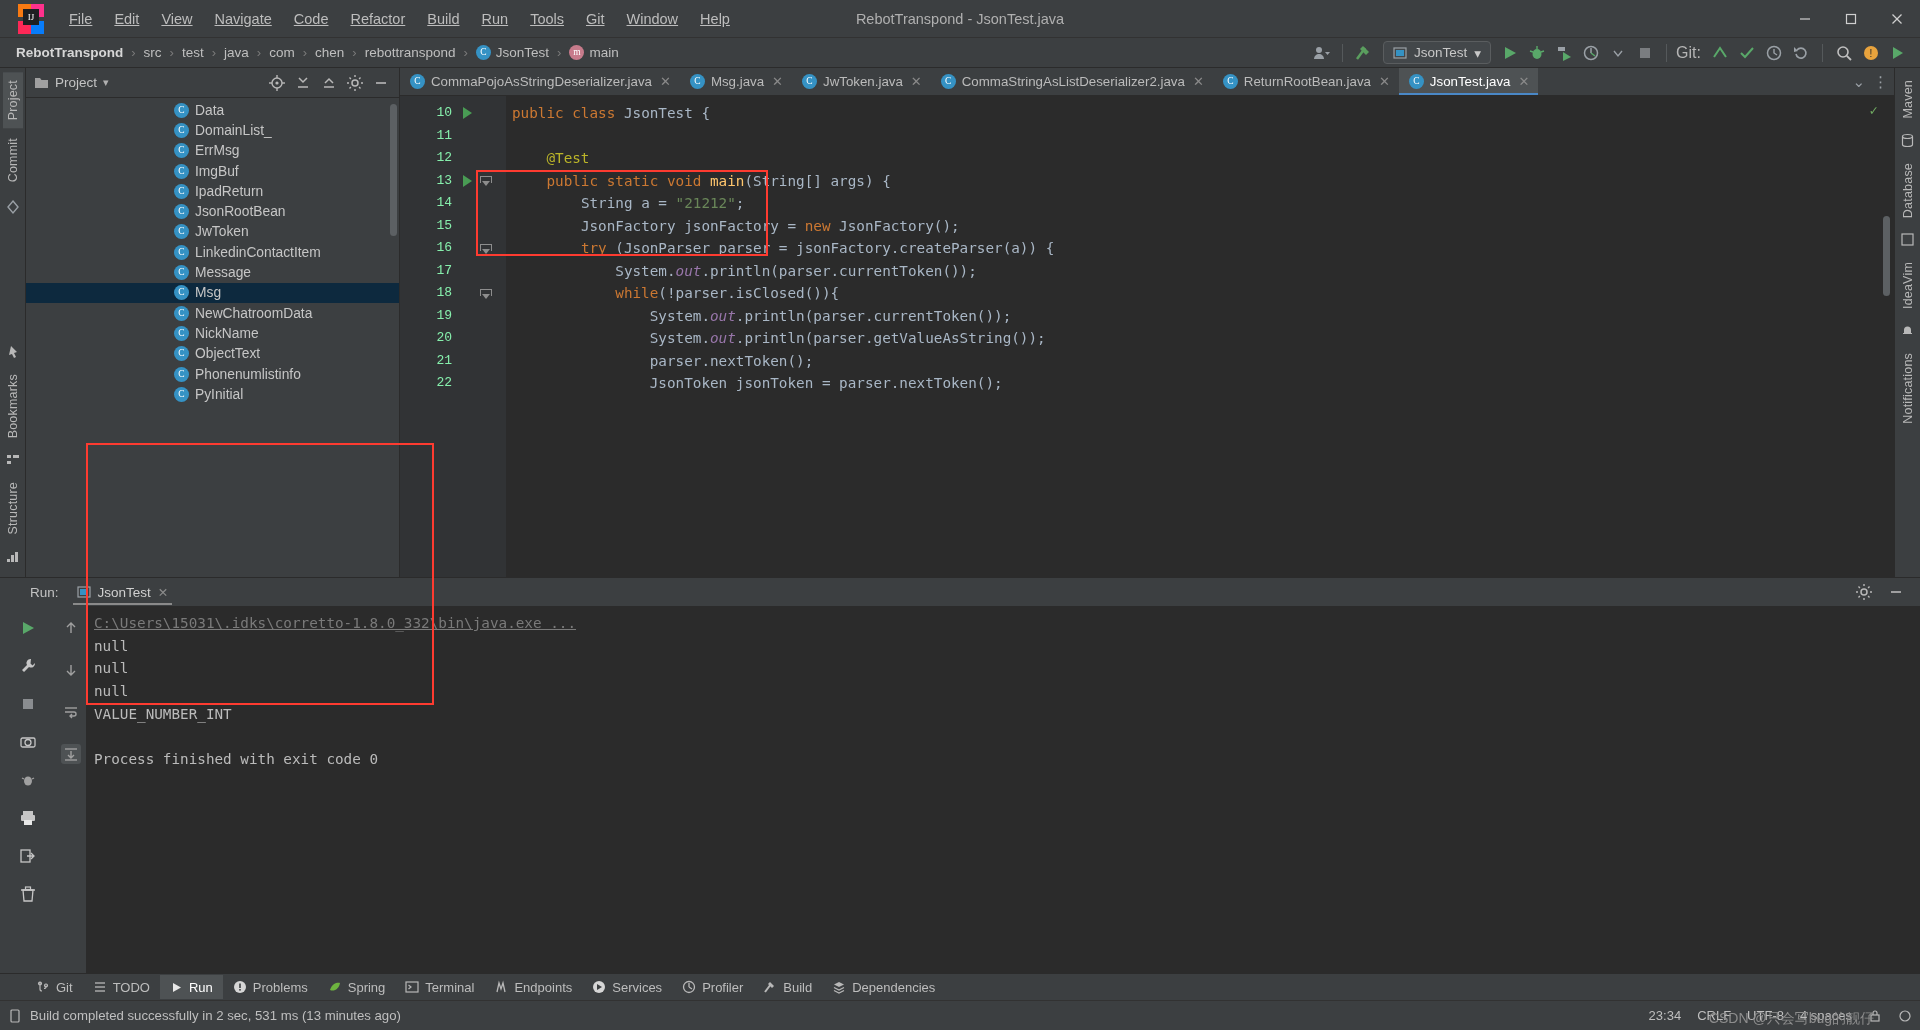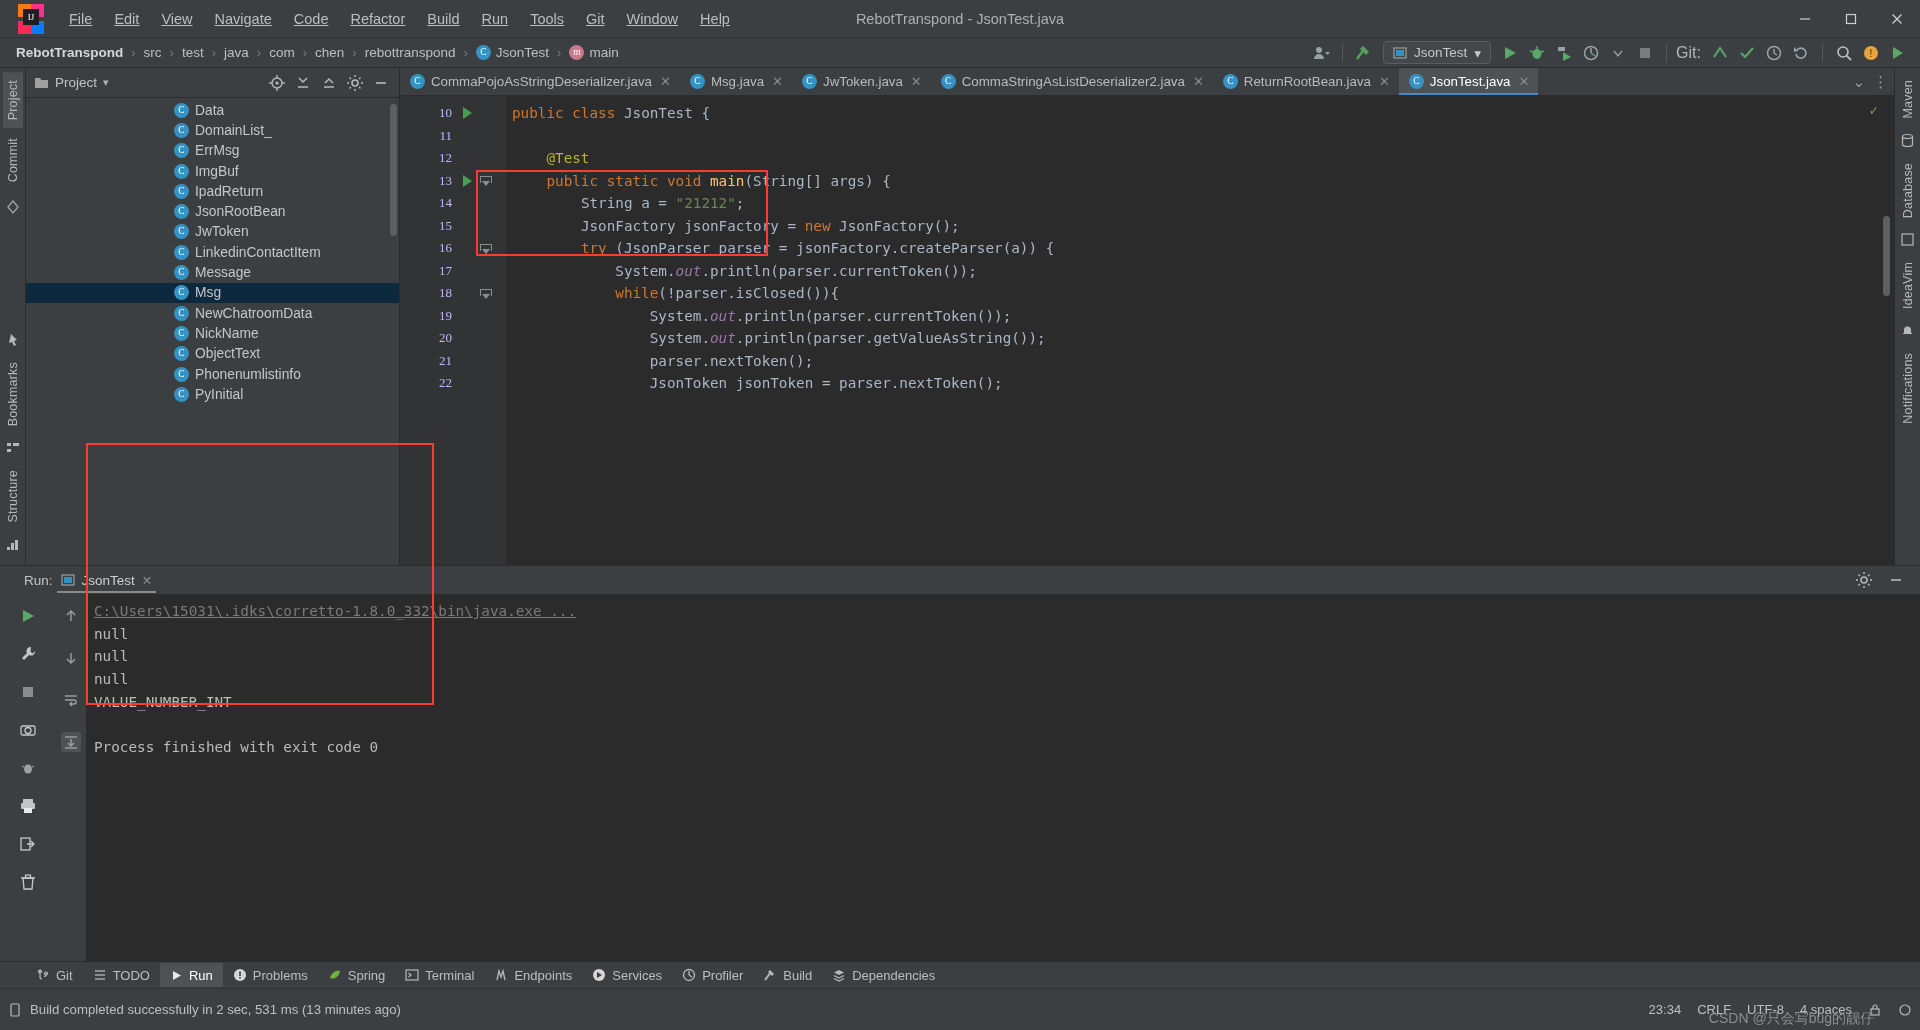--- a/index.html
+++ b/index.html
@@ -114,21 +114,21 @@
   .tab.active { background: #4e5254; color: #ffffff; }
   .tab.active::after {
     content: ""; position: absolute; left: 0; right: 0; bottom: 0; height: 2px; background: #4a88c7;
   }
   .tab .x { color: #8a8a8a; font-size: 13px; margin-left: 2px; }
   .tabs-right { margin-left: auto; display: flex; align-items: center; gap: 2px; padding: 0 6px; flex-shrink: 0; }
 
   .editor { flex: 1; display: flex; position: relative; min-height: 0; overflow: hidden; background: #2b2b2b; }
   .gutter {
     width: 60px; background: #313335; flex-shrink: 0; padding-top: 6px;
-    font-family: Liberation Serif, serif; font-size: 13px; color: #c4b5fd;
+    font-family: Liberation Mono, monospace; font-size: 13px; color: #86efac;
     text-align: right; position: relative;
   }
   .gnum { height: 22.5px; line-height: 22.5px; padding-right: 8px; }
   .gicons { width: 46px; background: #313335; flex-shrink: 0; padding-top: 6px; position: relative; }
   .gi-row { height: 22.5px; display: flex; align-items: center; gap: 8px; padding-left: 3px; }
   .run-tri { width: 0; height: 0; border-left: 9px solid #499c54; border-top: 6px solid transparent; border-bottom: 6px solid transparent; }
   .fold {
     width: 11px; height: 11px; position: relative;
   }
   .fold::before {
@@ -162,21 +162,21 @@
 
   
   .hl-code {
     position: absolute; left: 476px; top: 170px; width: 292px; height: 86px;
     border: 2.5px solid #fe3b30; pointer-events: none; z-index: 9;
   }
 
   
   .runpanel { height: 396px; background: #3c3f41; display: flex; flex-direction: column; flex-shrink: 0;
               border-top: 1px solid #2b2b2b; }
-  .run-head { height: 28px; display: flex; align-items: center; padding-left: 24px; flex-shrink: 0; position: relative; }
+  .run-head { height: 28px; display: flex; align-items: center; padding-left: 30px; gap: 10px; flex-shrink: 0; position: relative; }
   .run-label { font-size: 13.5px; color: #c3c3c3; }
   .run-tab {
     display: flex; align-items: center; gap: 7px; font-size: 13.5px; color: #d0d0d0;
     padding: 3px 8px; position: relative;
   }
   .run-tab::after { content:""; position:absolute; left:4px; right:4px; bottom:-2px; height:2px; background:#8a8a8a; }
   .run-head-right { margin-left: auto; display: flex; align-items: center; gap: 8px; padding-right: 12px; }
   .run-body { flex: 1; display: flex; min-height: 0; }
   .run-rail {
     width: 56px; background: #3c3f41; display: flex; flex-direction: column; align-items: center;
@@ -202,21 +202,21 @@
     height: 27px; background: #3c3f41; display: flex; align-items: center;
     border-top: 1px solid #2b2b2b; flex-shrink: 0; padding-left: 26px; gap: 0px;
   }
   .twb {
     display: flex; align-items: center; gap: 6px; font-size: 13px; color: #bdbdbd;
     padding: 4px 10px; height: 24px; white-space: nowrap;
   }
   .twb.active { background: #4e5254; color: #fff; }
 
   .status {
-    height: 42px; background: #3c3f41; display: flex; align-items: center;
+    height: 30px; background: #3c3f41; display: flex; align-items: center;
     border-top: 1px solid #323232; flex-shrink: 0; padding: 0 8px; gap: 8px;
   }
   .status-msg { font-size: 13.2px; color: #bfbfbf; }
   .status-right { margin-left: auto; display: flex; align-items: center; gap: 16px; font-size: 13px; color: #bfbfbf; }
   .watermark { position: absolute; right: 46px; bottom: 2px; font-size: 14px; color: #8d8d8d; z-index: 20; }
 
   svg { display: block; }
 </style>
 </head>
 <body>

